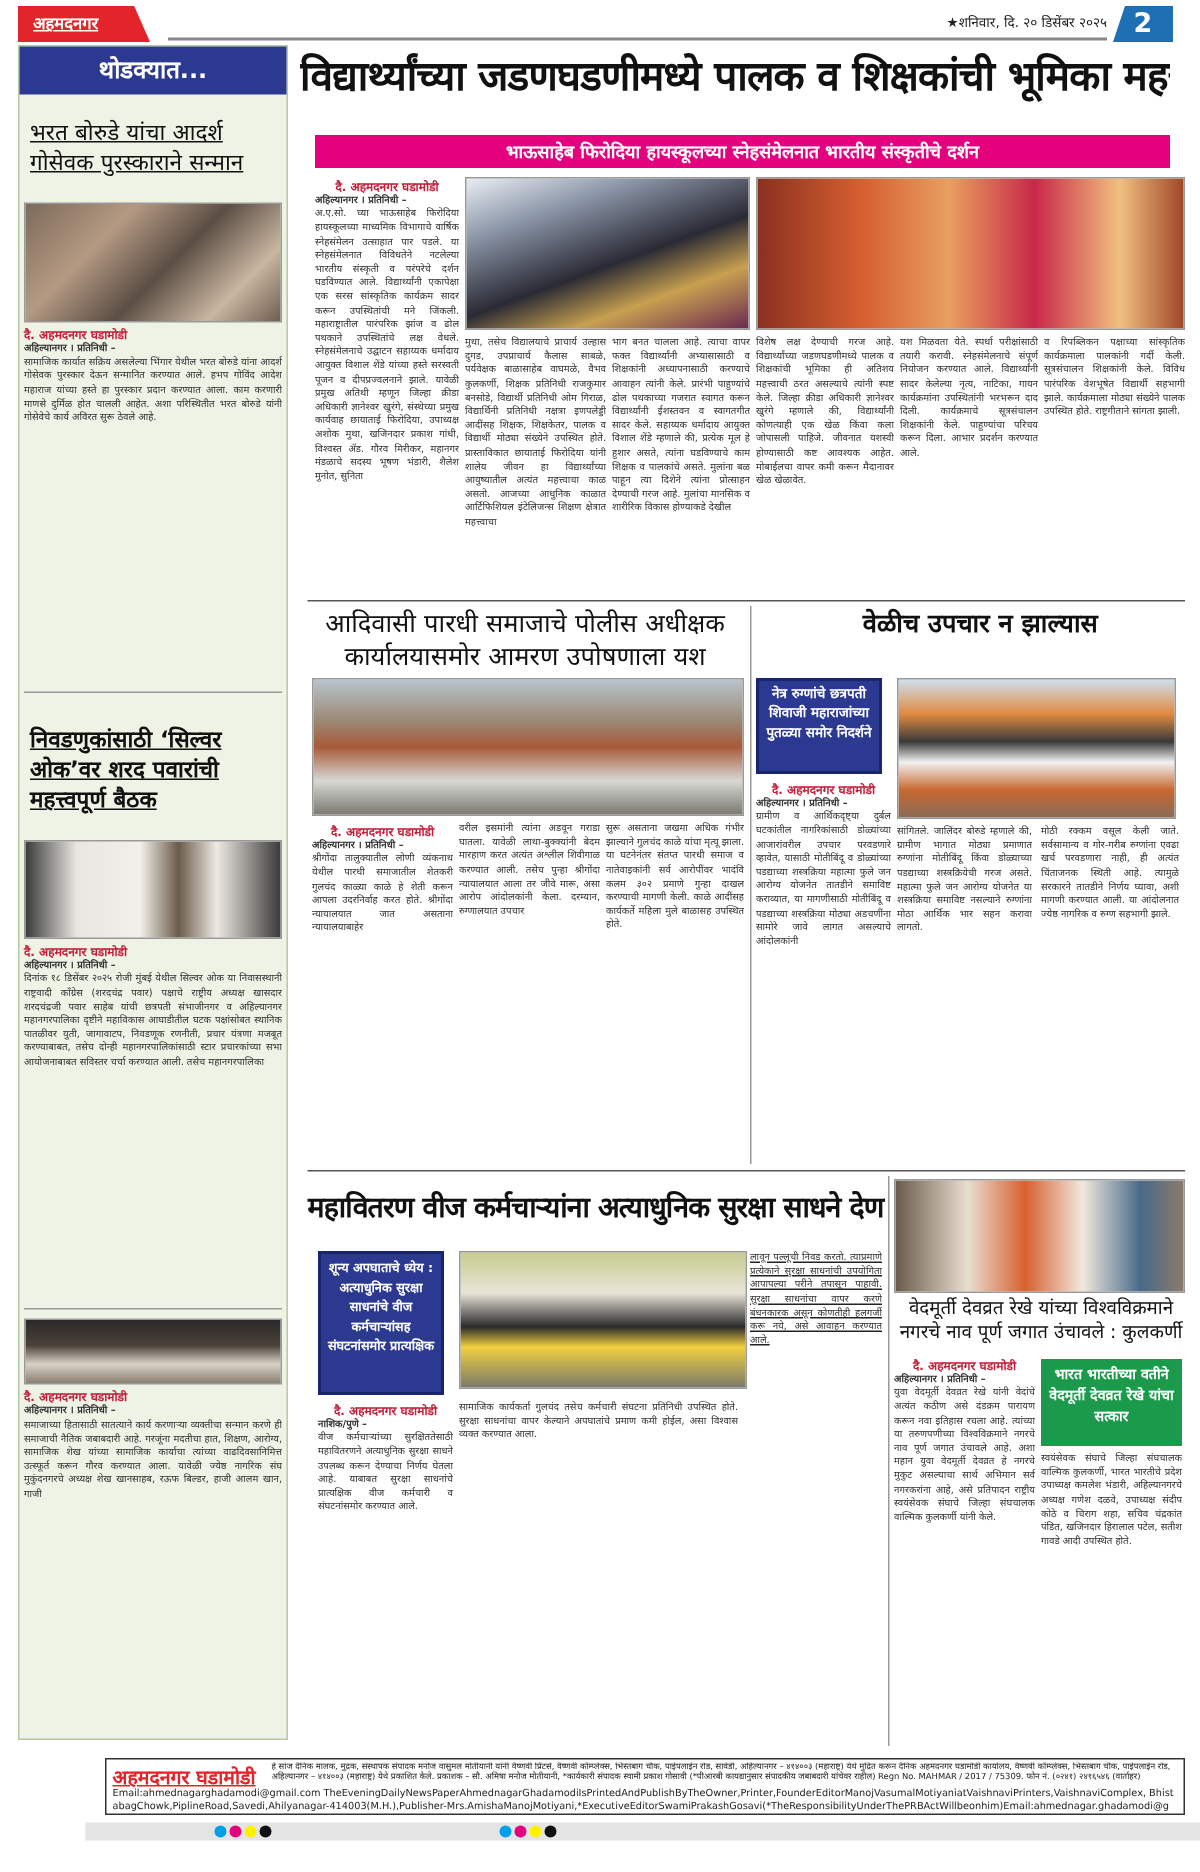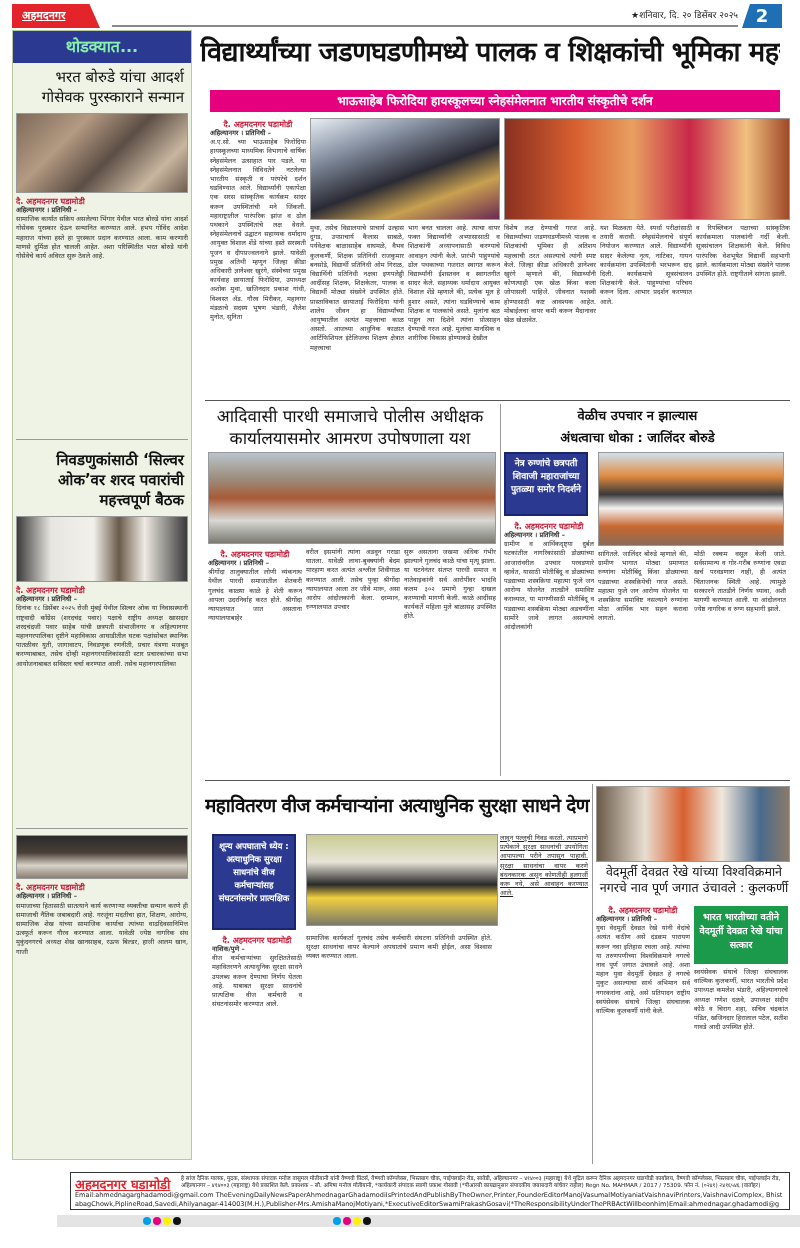--- a/index.html
+++ b/index.html
@@ -8,22 +8,22 @@
 
   
   .mast { position: absolute; left: 12px; top: 4px; width: 776px; height: 24px; }
   .brand-tag { position: absolute; left: 0; top: 0; width: 88px; height: 24px; background: #e3242b; color: #fff; font-weight: bold; font-size: 11px; line-height: 24px; padding-left: 10px; clip-path: polygon(0 0, 88% 0, 100% 100%, 0 100%); text-decoration: underline; }
   .mast-rule { position: absolute; left: 100px; right: 50px; top: 21px; height: 2px; background: #888; }
   .mast-date { position: absolute; right: 50px; top: 4px; font-size: 9px; color: #222; }
   .page-num { position: absolute; right: 6px; top: 0; width: 40px; height: 24px; background: #1f6fb5; color: #fff; font-weight: bold; font-size: 18px; line-height: 24px; text-align: center; clip-path: polygon(20% 0, 100% 0, 100% 100%, 0 100%); }
 
   
   .leftcol { position: absolute; left: 12px; top: 30px; width: 180px; height: 1130px; background: #eef3e6; border: 1px solid #b7c9a0; }
-  .thodkyat { height: 32px; background: #2b3990; color: #86efac; text-align: center; font-weight: bold; font-size: 16px; line-height: 32px; }
-  .left-head { text-align: right; font-size: 15px; line-height: 20px; padding: 4px 4px; color: #111; font-weight: bold; }
+  .thodkyat { height: 32px; background: #2b3990; color: #ffffff; text-align: center; font-weight: bold; font-size: 16px; line-height: 32px; }
+  .left-head { text-align: left; font-size: 15px; line-height: 20px; padding: 15px 4px; color: #111; font-weight: bold; text-decoration: underline; }
   .photo { background: linear-gradient(135deg,#7d6a5a 0%,#b49a82 30%,#5c4e45 55%,#c8b6a0 80%,#6f5d50 100%); border: 1px solid #999; }
   .byline-red { color: #c41e3a; font-weight: bold; font-size: 8px; }
   .text-block { font-size: 6.5px; line-height: 9.2px; color: #333; text-align: justify; }
 
   
   .main-head { position: absolute; left: 200px; top: 32px; width: 580px; height: 40px; font-size: 27px; font-weight: bold; line-height: 40px; color: #111; letter-spacing: -0.5px; white-space: nowrap; overflow: hidden; }
   .pink-sub { position: absolute; left: 210px; top: 90px; width: 570px; height: 22px; background: #e5007e; color: #fff; font-weight: bold; font-size: 12px; line-height: 22px; text-align: center; }
 
   .col { position: absolute; }
   .pill-box { background: #2b3990; color: #fff; font-weight: bold; text-align: center; padding: 6px; border: 2px solid #1a2570; }
@@ -126,23 +126,22 @@
 </div>
 <div class="col" style="left:306px;top:548px;width:94px;">
   <div class="text-block" style="height:228px;overflow:hidden;">वरील इसमांनी त्यांना अडवून गराडा घातला. यावेळी लाथा-बुक्क्यांनी बेदम मारहाण करत अत्यंत अश्लील शिवीगाळ करण्यात आली. तसेच पुन्हा श्रीगोंदा न्यायालयात आला तर जीवे मारू, असा आरोप आंदोलकांनी केला. दरम्यान, रुग्णालयात उपचार</div>
 </div>
 <div class="col" style="left:404px;top:548px;width:92px;">
   <div class="text-block" style="height:228px;overflow:hidden;">सुरू असताना जखमा अधिक गंभीर झाल्याने गुलचंद काळे यांचा मृत्यू झाला. या घटनेनंतर संतप्त पारधी समाज व नातेवाइकांनी सर्व आरोपींवर भादंवि कलम ३०२ प्रमाणे गुन्हा दाखल करण्याची मागणी केली. काळे आदींसह कार्यकर्ते महिला मुले बाळासह उपस्थित होते.</div>
 </div>
 
 <div class="vr" style="left:500px;top:404px;height:372px;"></div>
 
-<div class="section-head" style="left:486px;top:405px;width:288px;font-size:13px;line-height:22px;padding-left:15px;">
+<div class="section-head" style="left:502px;top:405px;width:288px;font-size:17px;line-height:22px;padding-left:15px;">
   <div>वेळीच उपचार न झाल्यास</div>
-  <div>अंधत्वाचा धोका : जालिंदर बोरुडे</div>
 </div>
 <div class="pill-box" style="position:absolute;left:504px;top:452px;width:84px;height:64px;font-size:9px;line-height:13px;padding:3px;">नेत्र रुग्णांचे छत्रपती शिवाजी महाराजांच्या पुतळ्या समोर निदर्शने</div>
 <div class="photo" style="position:absolute;left:598px;top:452px;width:186px;height:94px;background:linear-gradient(180deg,#cfe0ee 0%,#e08a40 25%,#3a3a3a 45%,#f2f2f2 60%,#c86830 80%,#8a6a58 100%);"></div>
 <div class="col" style="left:504px;top:520px;width:90px;">
   <div class="byline-red" style="text-align:center;">दै. अहमदनगर घडामोडी</div>
   <div class="text-block" style="font-weight:bold;">अहिल्यानगर । प्रतिनिधी –</div>
   <div class="text-block" style="height:238px;overflow:hidden;">ग्रामीण व आर्थिकदृष्ट्या दुर्बल घटकांतील नागरिकांसाठी डोळ्यांच्या आजारांवरील उपचार परवडणारे व्हावेत, यासाठी मोतीबिंदू व डोळ्यांच्या पडद्याच्या शस्त्रक्रिया महात्मा फुले जन आरोग्य योजनेत तातडीने समाविष्ट कराव्यात, या मागणीसाठी मोतीबिंदू व पडद्याच्या शस्त्रक्रिया मोठ्या अडचणींना सामोरे जावे लागत असल्याचे आंदोलकांनी</div>
 </div>
 <div class="col" style="left:598px;top:550px;width:90px;">
   <div class="text-block" style="height:226px;overflow:hidden;">सांगितले. जालिंदर बोरुडे म्हणाले की, ग्रामीण भागात मोठ्या प्रमाणात रुग्णांना मोतीबिंदू किंवा डोळ्याच्या पडद्याच्या शस्त्रक्रियेची गरज असते. महात्मा फुले जन आरोग्य योजनेत या शस्त्रक्रिया समाविष्ट नसल्याने रुग्णांना मोठा आर्थिक भार सहन करावा लागतो.</div>

